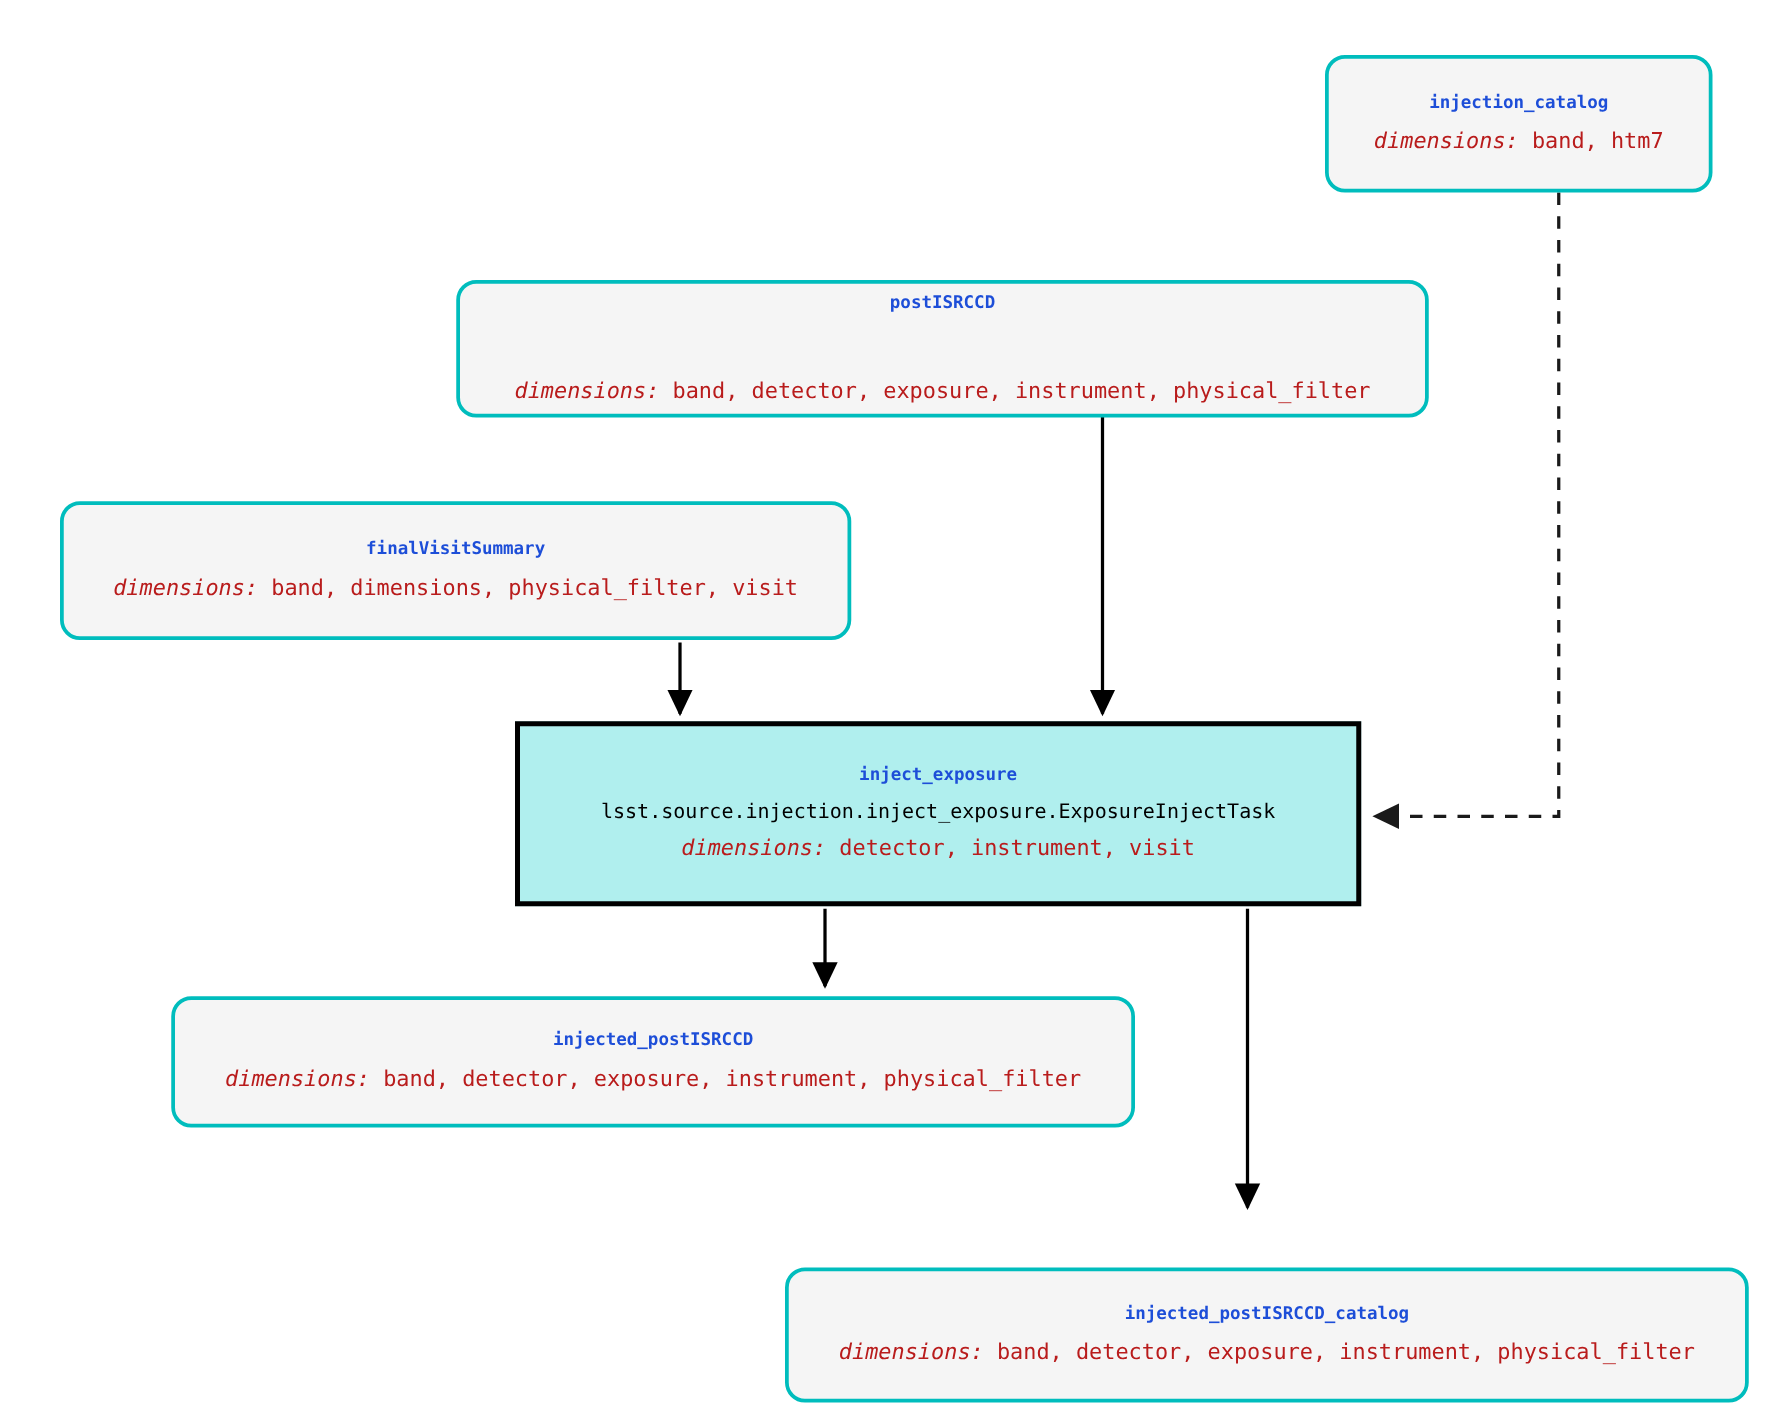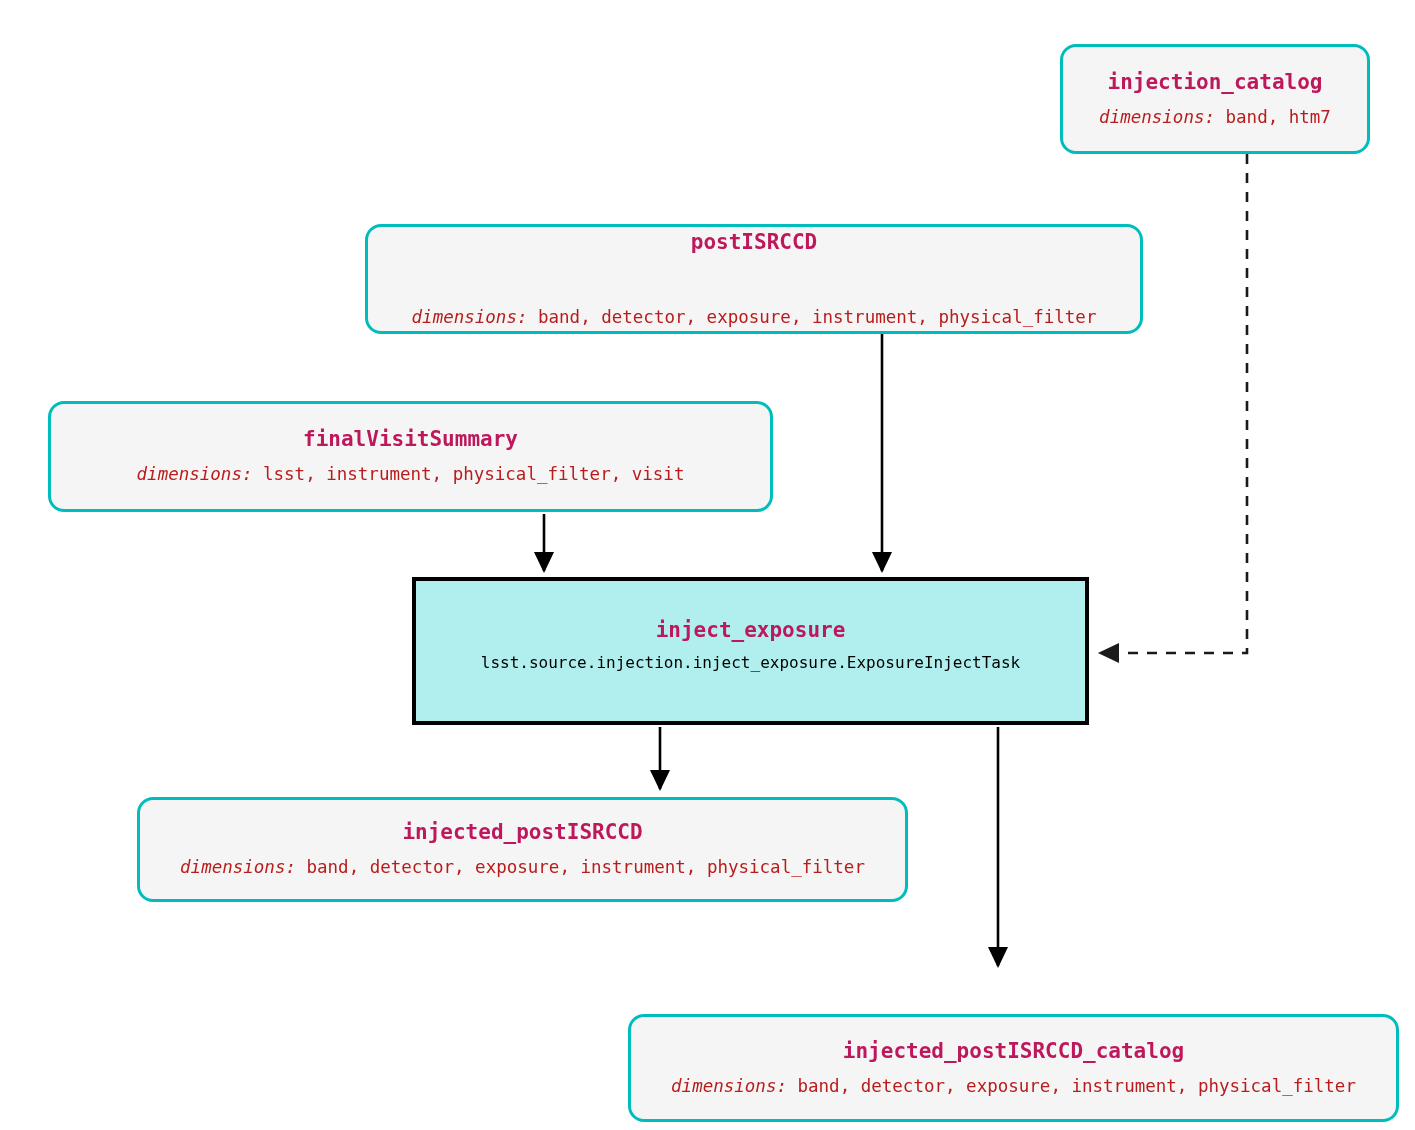--- a/index.html
+++ b/index.html
@@ -40,22 +40,22 @@
   }
   .node.task {
     background: #b0efee;
     border: 4px solid #000000;
     border-radius: 0;
     text-align: right;
   }
   .node-title {
     font-family: "DejaVu Sans Mono", monospace;
     font-weight: bold;
-    font-size: 21px;
-    color: #be185d;
+    font-size: 14px;
+    color: #1d4ed8;
     letter-spacing: 0px;
     white-space: nowrap;
     line-height: 1.1;
   }
   .node-sub {
     font-family: "DejaVu Sans Mono", monospace;
     font-size: 17.5px;
     color: #b91c1c;
     white-space: nowrap;
     line-height: 1.1;
@@ -109,31 +109,35 @@
   </div>
 
   <div class="node dataset" style="left:365px; top:224px; width:778px; height:110px;gap:40px;">
     <div class="node-title">postISRCCD</div>
     <div class="node-sub">
       <span class="lbl">dimensions: </span>
       <span>band, detector, exposure, instrument, physical_filter</span>
     </div>
   </div>
 
-  <div class="node dataset" style="left:48px; top:401px; width:725px; height:111px;">
+  <div class="node dataset" style="left:48px; top:401px; width:633px; height:111px;">
     <div class="node-title">finalVisitSummary</div>
     <div class="node-sub">
       <span class="lbl">dimensions: </span>
-      <span>lsst, instrument, physical_filter, visit</span>
+      <span>band, dimensions, physical_filter, visit</span>
     </div>
   </div>
 
   <div class="node task" style="left:412px; top:577px; width:677px; height:148px;">
     <div class="node-title">inject_exposure</div>
     <div class="node-class">lsst.source.injection.inject_exposure.ExposureInjectTask</div>
+    <div class="node-sub">
+      <span class="lbl">dimensions: </span>
+      <span>detector, instrument, visit</span>
+    </div>
   </div>
 
   <div class="node dataset" style="left:137px; top:797px; width:771px; height:105px;text-align:right;">
     <div class="node-title">injected_postISRCCD</div>
     <div class="node-sub">
       <span class="lbl">dimensions: </span>
       <span>band, detector, exposure, instrument, physical_filter</span>
     </div>
   </div>
 

